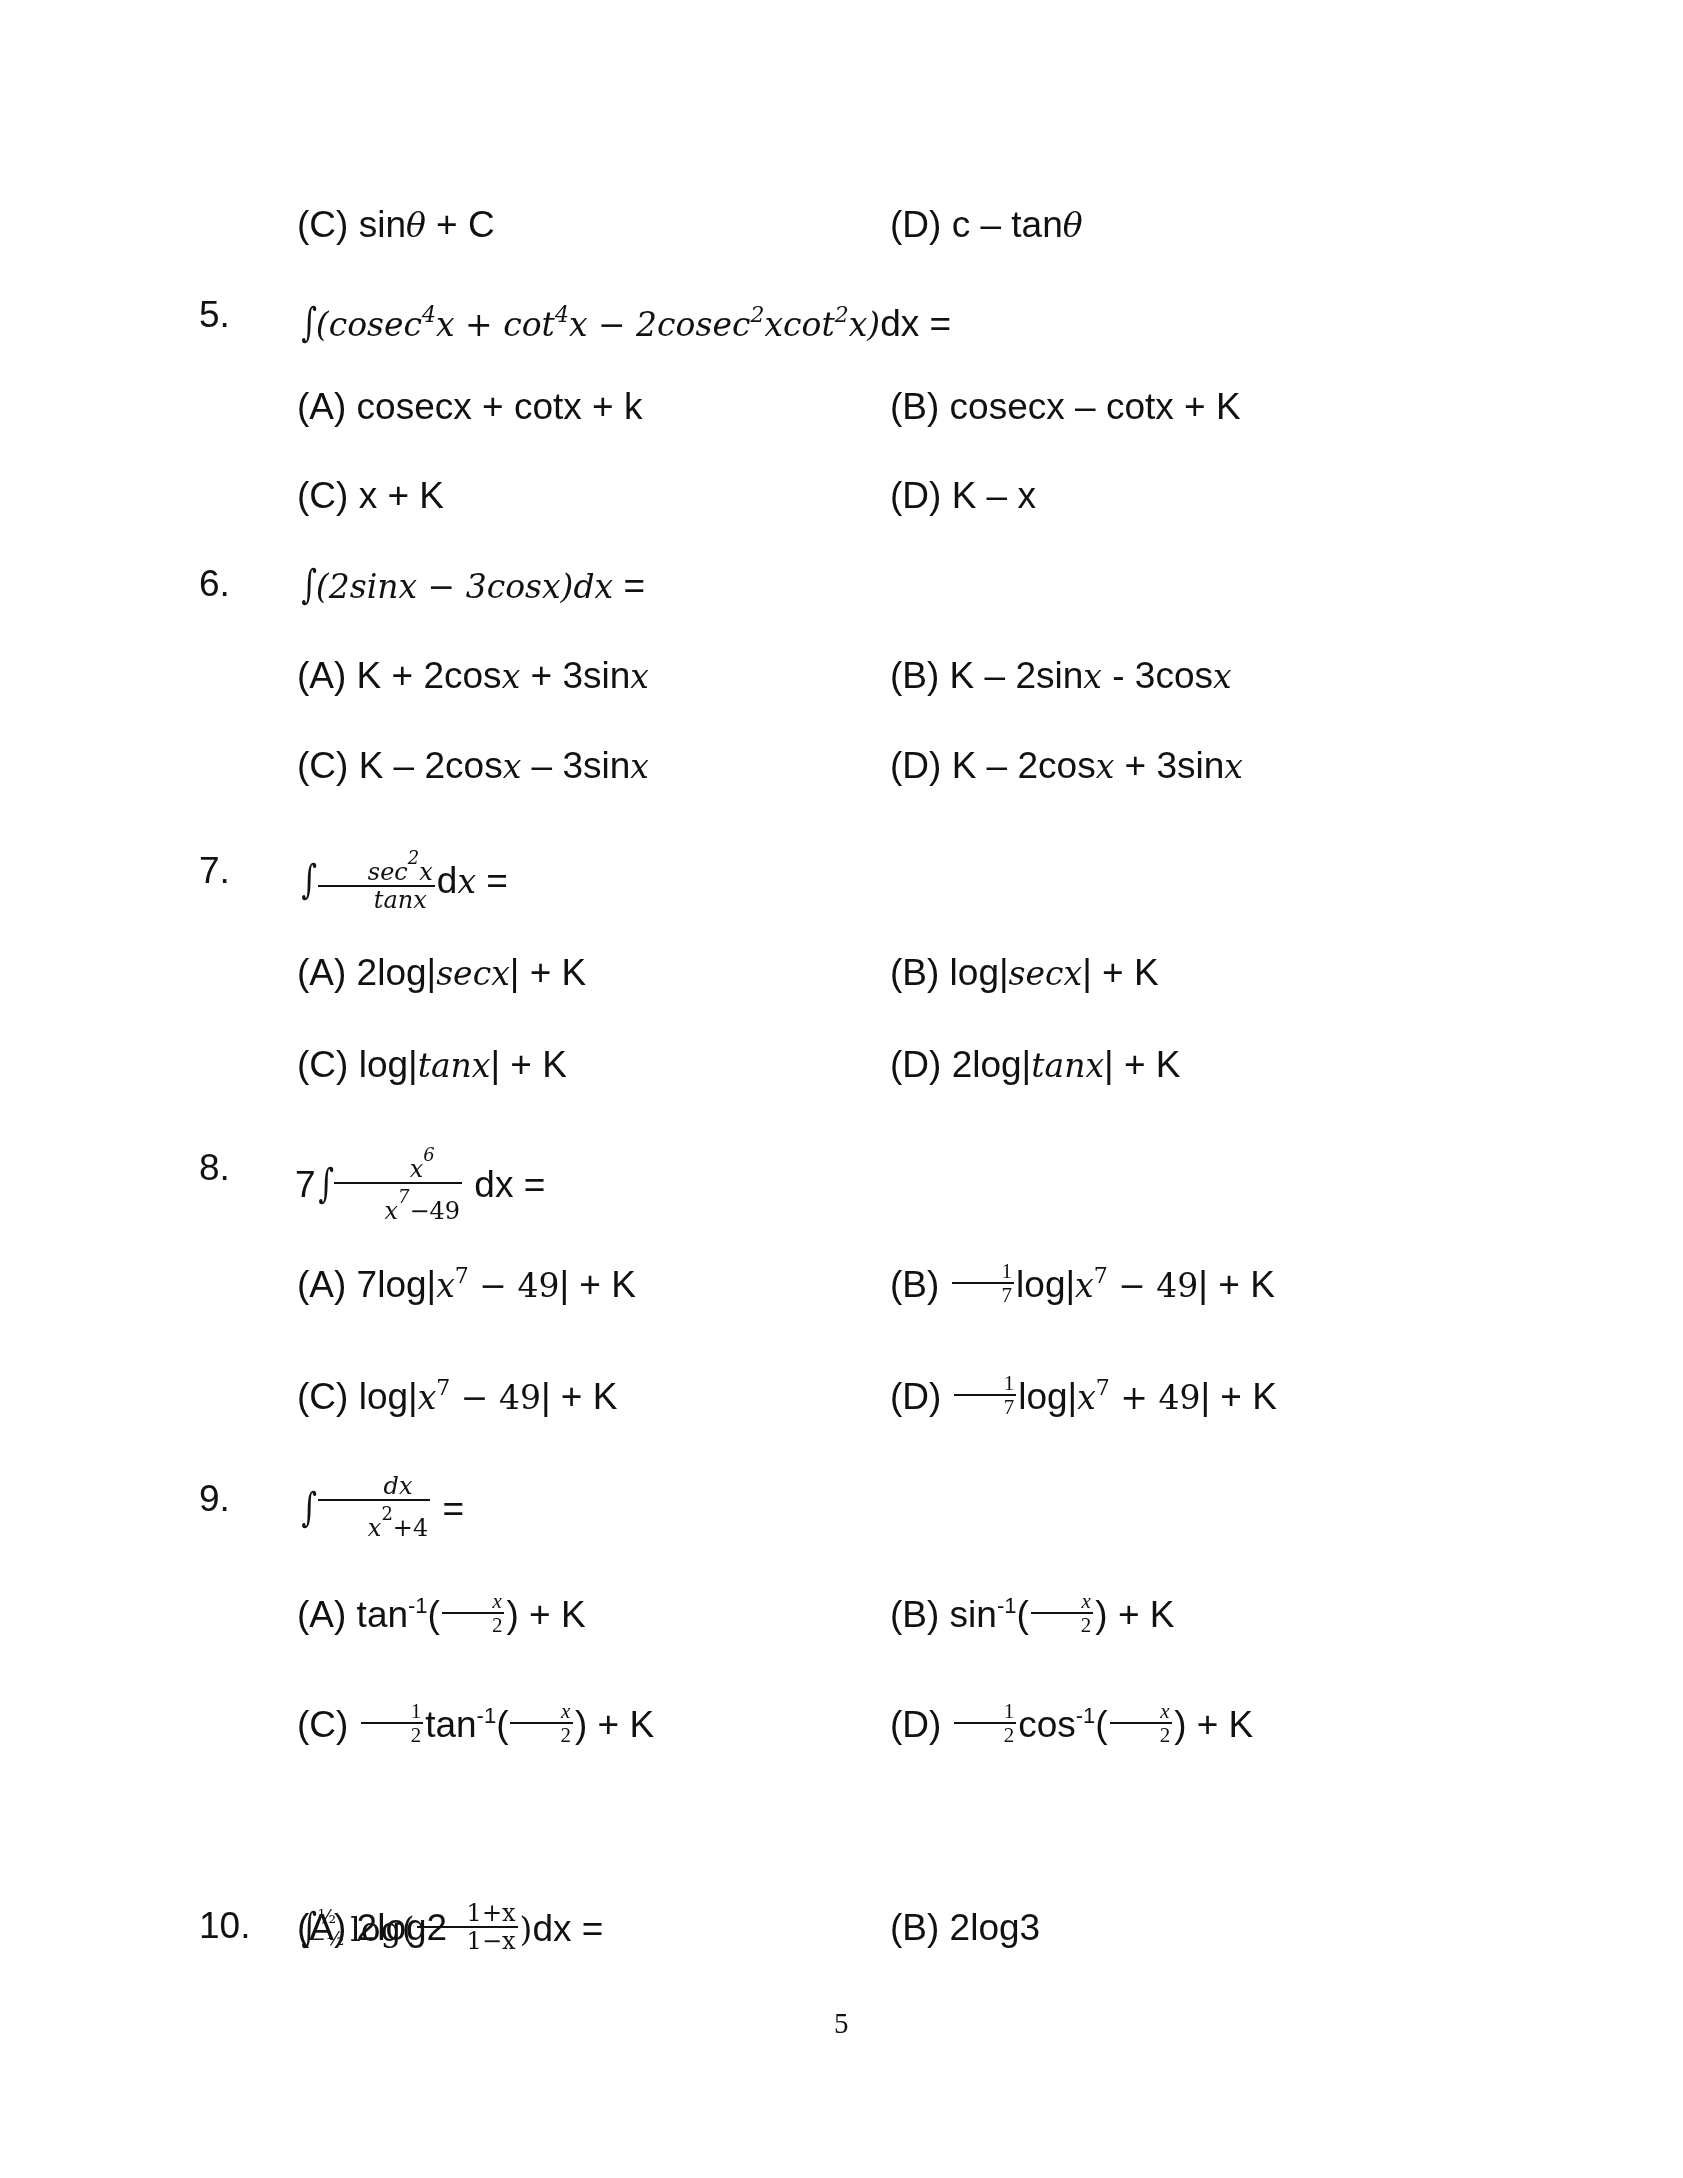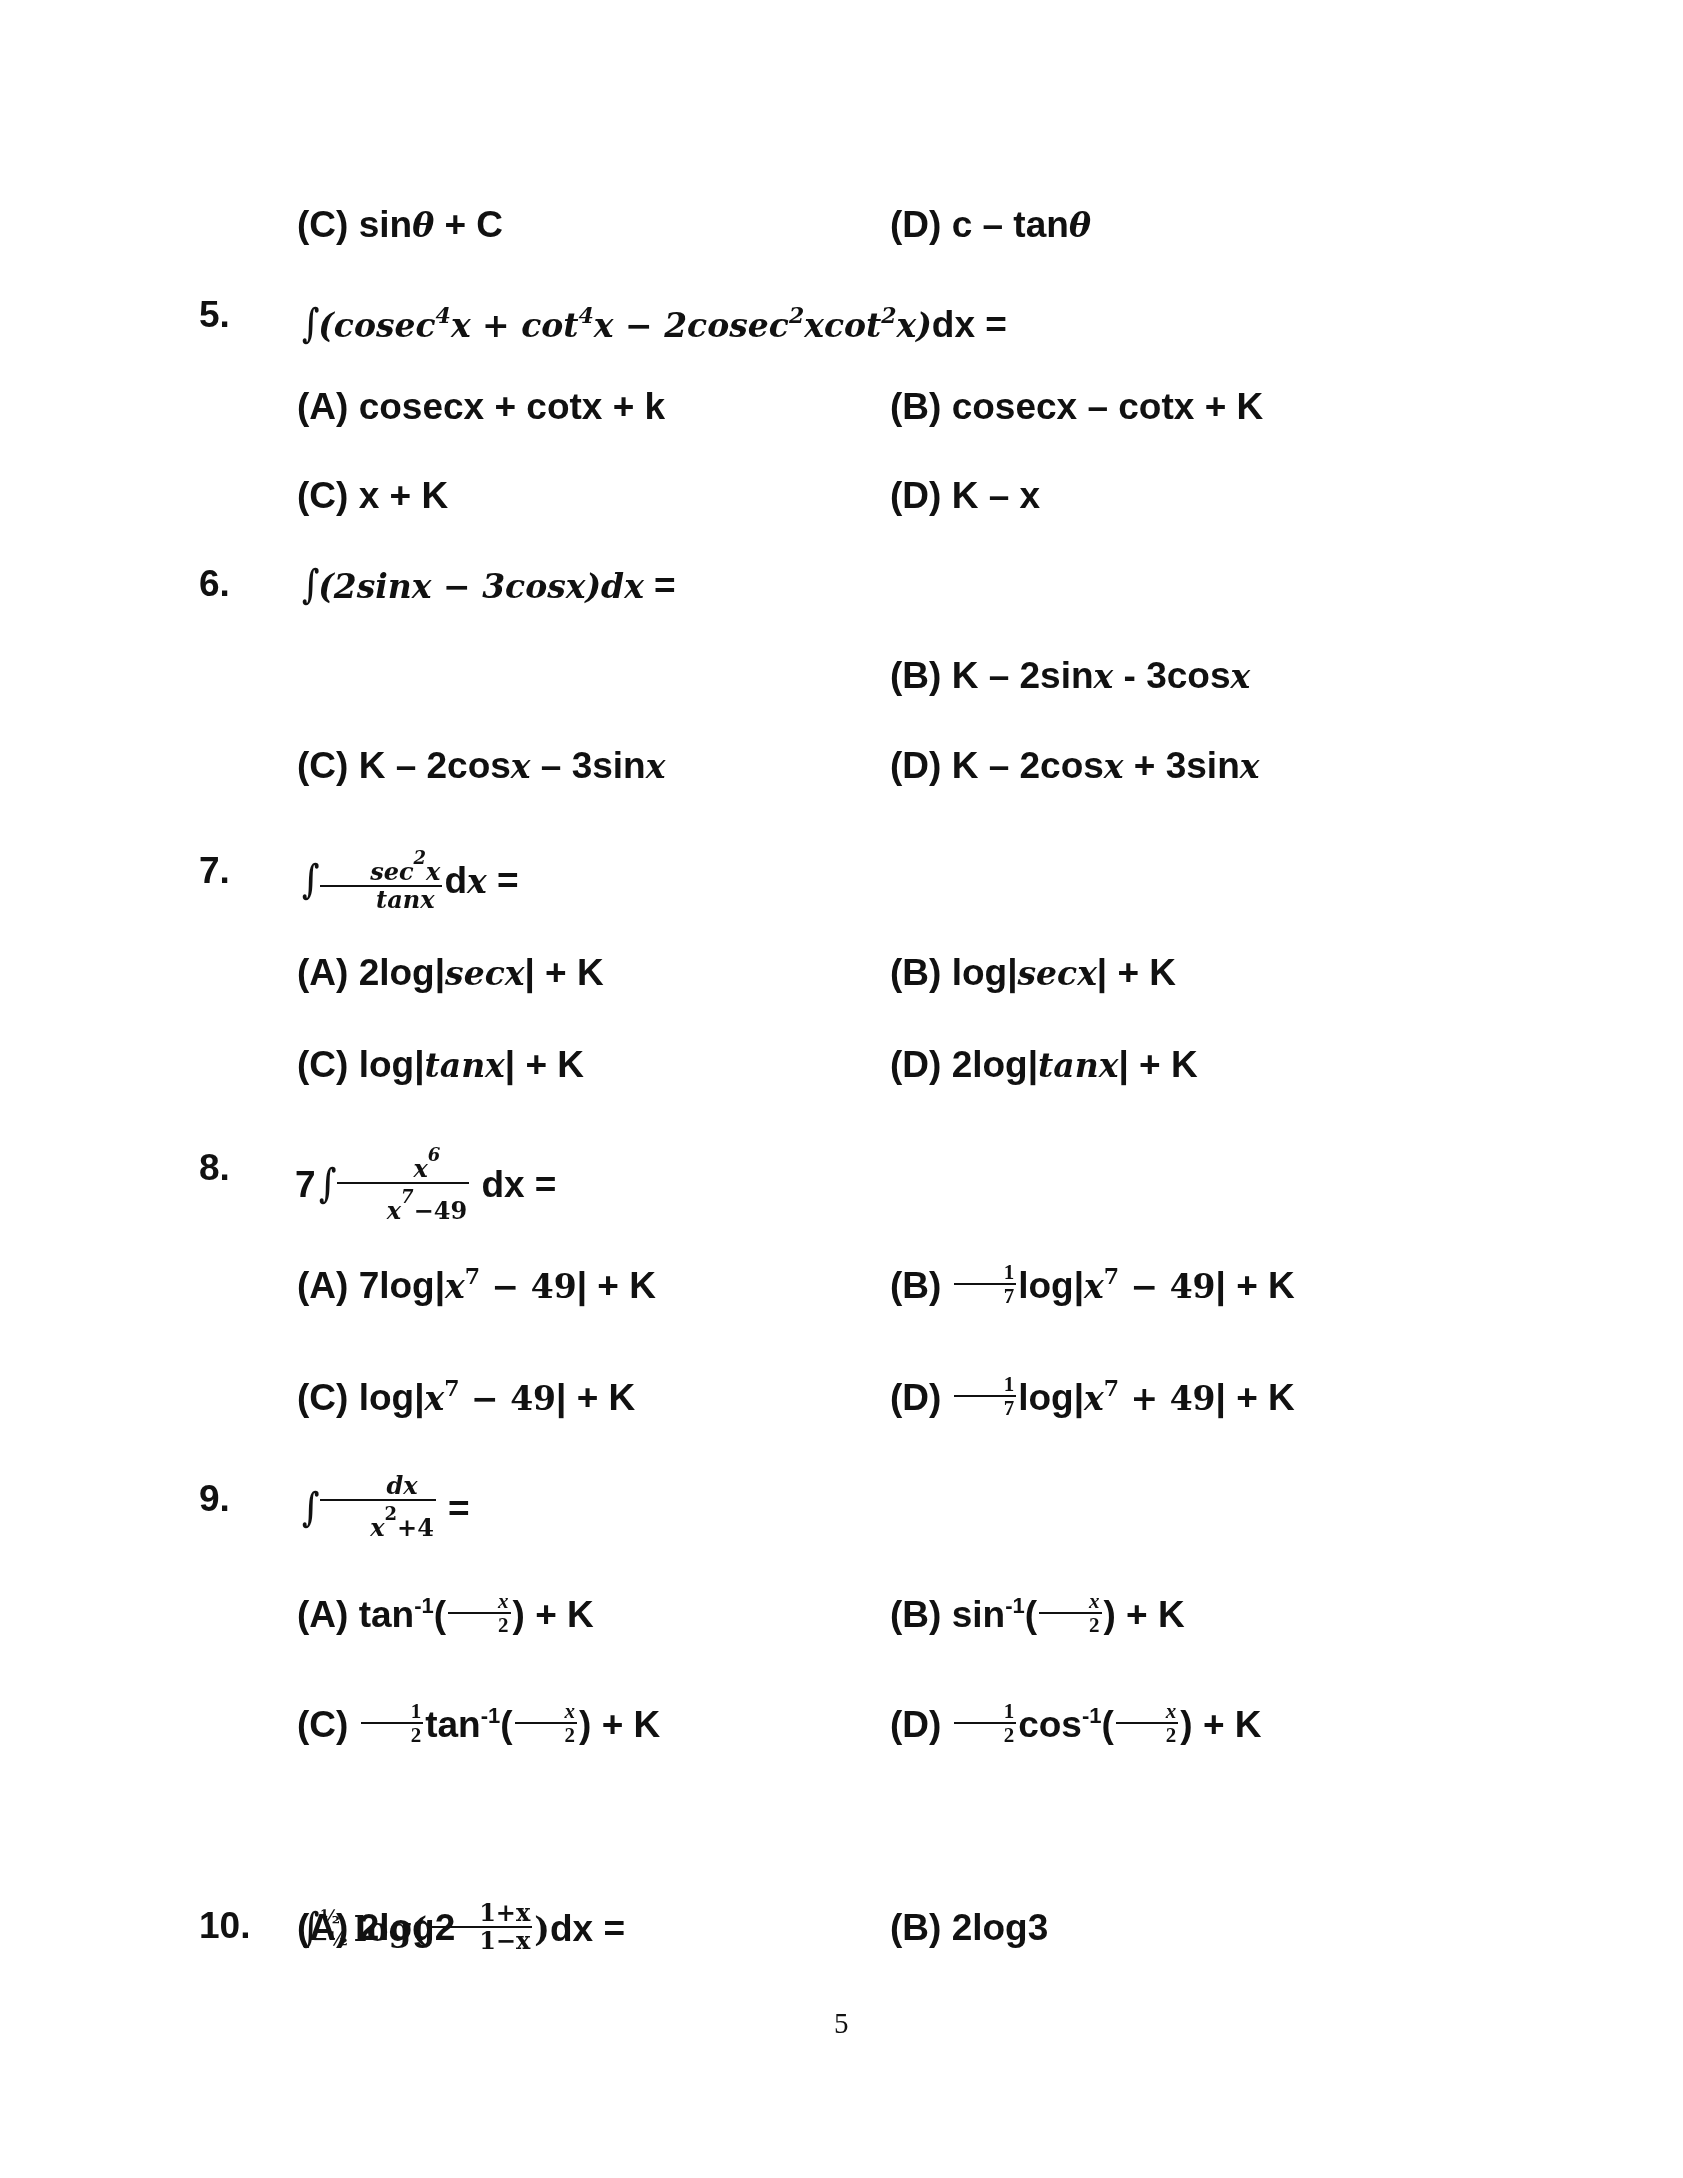--- a/index.html
+++ b/index.html
@@ -1,17 +1,17 @@
 <!DOCTYPE html>
 <html><head>
 <meta charset="utf-8">
 <style>
   html, body { margin: 0; padding: 0; background: #ffffff; }
   body { width: 1683px; height: 2178px; position: relative; overflow: hidden; color: #111; }
-  .row { position: absolute; font-family: "Liberation Sans", sans-serif; font-size: 37px; line-height: 44px; height: 44px; white-space: nowrap; font-weight: bold; }
+  .row { position: absolute; font-family: "Liberation Sans", sans-serif; font-size: 37px; line-height: 44px; height: 44px; white-space: nowrap; }
   .num { position: absolute; left: 199px; font-family: "Liberation Sans", sans-serif; font-size: 37px; line-height: 44px; }
   .stem { position: absolute; left: 299px; }
   .optA { position: absolute; left: 297px; }
   .optB { position: absolute; left: 890px; }
   .m { font-family: "DejaVu Serif", serif; font-style: italic; font-size: 33px; }
   .mu { font-family: "DejaVu Serif", serif; font-size: 33px; }
   .sup { font-size: 22px; vertical-align: 14px; }
   .supsmall { font-size: 18px; vertical-align: 16px; }
   .int { font-family: "DejaVu Serif", serif; font-size: 40px; display: inline-block; transform: scaleX(0.75); margin-right: -4px; }
   .frac { display: inline-flex; flex-direction: column; align-items: center; vertical-align: middle; margin: 0 2px; position: relative; top: -4px; }
@@ -50,20 +50,21 @@
   <span class="optB"><span>(D)</span> <span>K – x</span></span>
 </div>
 
 <div class="row" style="top:562px; left:0; width:1683px;">
   <span class="num">6.</span>
   <span class="stem">
     <span class="int">∫</span><span class="m">(2sinx − 3cosx)dx</span><span style="white-space:pre"> =</span>
   </span>
 </div>
 <div class="row" style="top:654px; left:0; width:1683px;">
+  <span class="optA"><span>(A)</span> <span>K + 2cos</span><span class="m">x</span><span style="white-space:pre"> + 3sin</span><span class="m">x</span></span>
   <span class="optB"><span>(B)</span> <span>K – 2sin</span><span class="m">x</span><span style="white-space:pre"> - 3cos</span><span class="m">x</span></span>
 </div>
 <div class="row" style="top:744px; left:0; width:1465px;">
   <span class="optA"><span>(C)</span> <span>K – 2cos</span><span class="m">x</span><span style="white-space:pre"> – 3sin</span><span class="m">x</span></span>
   <span class="optB"><span>(D)</span> <span>K – 2cos</span><span class="m">x</span><span style="white-space:pre"> + 3sin</span><span class="m">x</span></span>
 </div>
 
 <div class="row" style="top:849px; left:0; width:1683px;">
   <span class="num">7.</span>
   <span class="stem">

